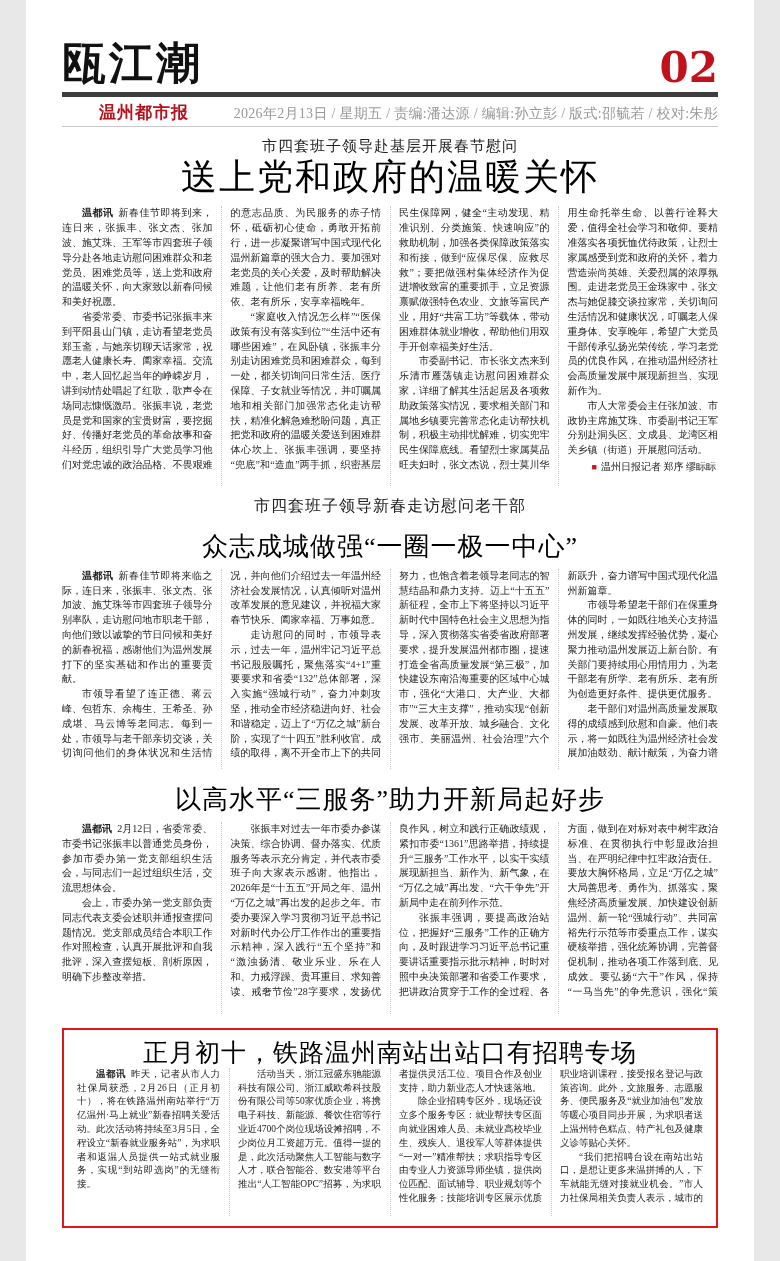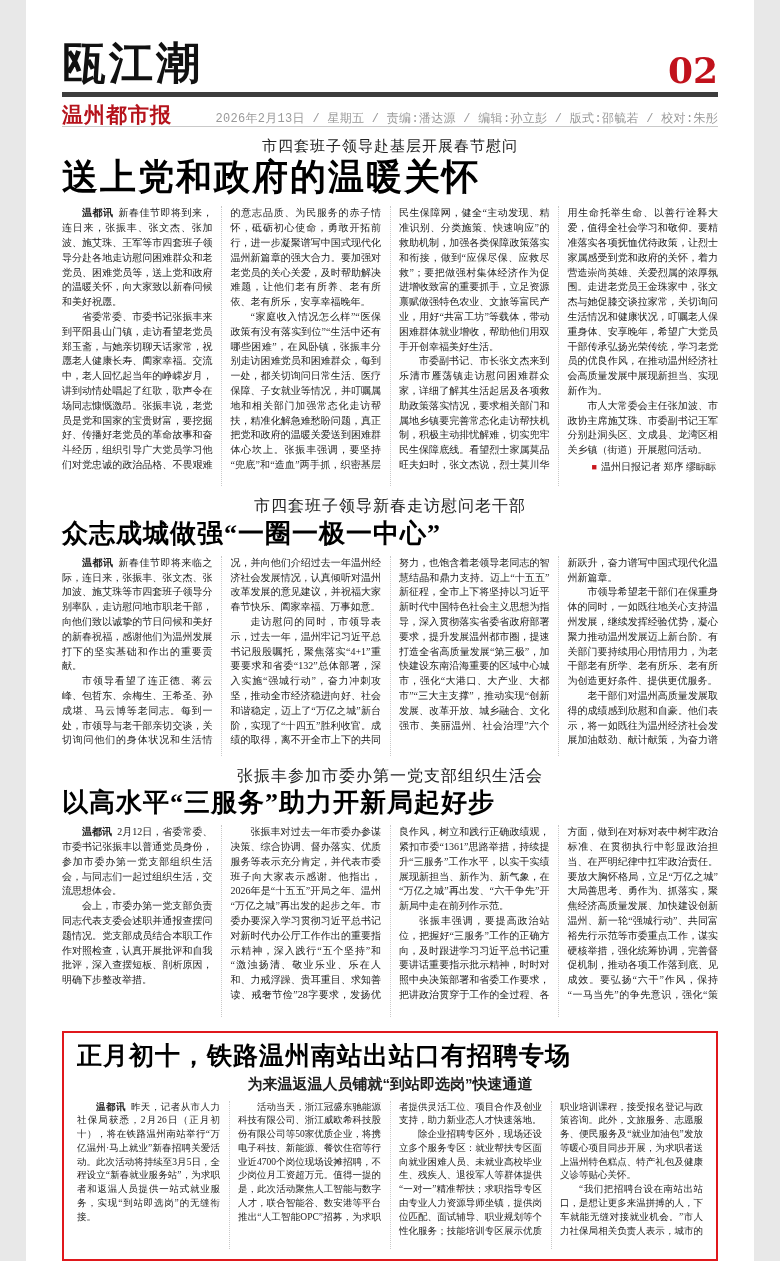--- a/index.html
+++ b/index.html
@@ -5,34 +5,34 @@
   * { margin:0; padding:0; box-sizing:border-box; }
   html,body { background:#e8e8e8; }
   .page {
     width:728px; height:1261px; margin:0 auto; background:#ffffff;
     padding:36px 36px 17px; overflow:hidden; position:relative;
     font-family:"Liberation Serif","DejaVu Serif",serif; color:#1a1a1a;
   }
   
   .mast-row { display:flex; justify-content:space-between; align-items:flex-end; height:50px; }
   .mast-title { font-size:44px; font-weight:bold; letter-spacing:3px; color:#111; line-height:1; }
-  .page-num { font-size:36px; font-weight:bold; color:#c1121c; line-height:0.85; font-family:"DejaVu Serif","Liberation Serif",serif; }
+  .page-num { font-size:42px; font-weight:bold; color:#c1121c; line-height:0.85; font-family:"DejaVu Serif","Liberation Serif",serif; }
   .mast-bar { height:5px; background:#3d3d3d; margin-top:6px; }
   .mast-sub-row { display:flex; justify-content:space-between; align-items:baseline; margin-top:4px; height:20px; }
-  .mast-sub { font-size:21px; font-weight:bold; color:#b5121b; letter-spacing:1px; }
-  .date-line { font-size:12px; color:#999; font-family:Liberation Mono, monospace; letter-spacing:0.3px; }
+  .mast-sub { font-size:17px; font-weight:bold; color:#b5121b; letter-spacing:1px;margin-left:37px; }
+  .date-line { font-size:14px; color:#999; font-family:Liberation Serif, serif; letter-spacing:0.3px; }
   .thin-rule { border-top:1px solid #c9c9c9; margin-top:5px; }
   
   .article { margin-top:10px; }
   .kicker { text-align:center; font-family:"Liberation Sans","DejaVu Sans",sans-serif; color:#222; }
   .kicker-lg { font-size:15px; letter-spacing:1px; line-height:1.2; }
   .kicker-sm { font-size:16px; letter-spacing:1px; line-height:1.2; }
-  .headline { text-align:left; font-weight:bold; color:#000; }
+  .headline { text-align:center; font-weight:normal; color:#000; }
   .headline-xl { font-size:36px; line-height:1.15; letter-spacing:2px; margin:2px 0 8px; }
-  .headline-lg { font-size:26px; line-height:1.2; letter-spacing:1px; margin:2px 0 7px; }
+  .headline-lg { font-size:26px; line-height:1.2; letter-spacing:1px; margin:15px 0 7px; }
   .cols {
     column-gap:18px; column-count:4; column-rule:1px dotted #c8c8c8; column-fill:balance;
     font-size:10px; line-height:1.48; text-align:justify; color:#222; overflow:hidden;
   }
   .cols-a1 { height:280px; }
   .cols-a2 { height:200px; }
   .cols-a3 { height:192px; }
   .para { text-indent:2em; margin:0; }
   .para .lead { font-weight:bold; margin-right:5px; }
   .para.byline { text-indent:0; text-align:right; font-weight:normal; padding-right:2px; margin-top:2px; }
@@ -82,33 +82,31 @@
         <p class="para"><b class="lead">温都讯</b>新春佳节即将来临之际，连日来，张振丰、张文杰、张加波、施艾珠等市四套班子领导分别率队，走访慰问地市职老干部，向他们致以诚挚的节日问候和美好的新春祝福，感谢他们为温州发展打下的坚实基础和作出的重要贡献。</p>
         <p class="para">市领导看望了连正德、蒋云峰、包哲东、余梅生、王希圣、孙成堪、马云博等老同志。每到一处，市领导与老干部亲切交谈，关切询问他们的身体状况和生活情况，并向他们介绍过去一年温州经济社会发展情况，认真倾听对温州改革发展的意见建议，并祝福大家春节快乐、阖家幸福、万事如意。</p>
         <p class="para">走访慰问的同时，市领导表示，过去一年，温州牢记习近平总书记殷殷嘱托，聚焦落实“4+1”重要要求和省委“132”总体部署，深入实施“强城行动”，奋力冲刺攻坚，推动全市经济稳进向好、社会和谐稳定，迈上了“万亿之城”新台阶，实现了“十四五”胜利收官。成绩的取得，离不开全市上下的共同努力，也饱含着老领导老同志的智慧结晶和鼎力支持。迈上“十五五”新征程，全市上下将坚持以习近平新时代中国特色社会主义思想为指导，深入贯彻落实省委省政府部署要求，提升发展温州都市圈，提速打造全省高质量发展“第三极”，加快建设东南沿海重要的区域中心城市，强化“大港口、大产业、大都市”“三大主支撑”，推动实现“创新发展、改革开放、城乡融合、文化强市、美丽温州、社会治理”六个新跃升，奋力谱写中国式现代化温州新篇章。</p>
         <p class="para">市领导希望老干部们在保重身体的同时，一如既往地关心支持温州发展，继续发挥经验优势，凝心聚力推动温州发展迈上新台阶。有关部门要持续用心用情用力，为老干部老有所学、老有所乐、老有所为创造更好条件、提供更优服务。</p>
         <p class="para">老干部们对温州高质量发展取得的成绩感到欣慰和自豪。他们表示，将一如既往为温州经济社会发展加油鼓劲、献计献策，为奋力谱写中国式现代化温州新篇章贡献更多智慧和力量。</p>
         <p class="para byline"><span class="mark">■</span>温州日报记者 杨世朋</p>
       </div>
   </section>
 
   <section class="article">
-    <div class="kicker kicker-sm">张振丰参加市委办第一党支部组织生活会</div>
     <h1 class="headline headline-lg">以高水平“三服务”助力开新局起好步</h1>
     <div class="cols cols-a3">
         <p class="para"><b class="lead">温都讯</b>2月12日，省委常委、市委书记张振丰以普通党员身份，参加市委办第一党支部组织生活会，与同志们一起过组织生活，交流思想体会。</p>
         <p class="para">会上，市委办第一党支部负责同志代表支委会述职并通报查摆问题情况。党支部成员结合本职工作作对照检查，认真开展批评和自我批评，深入查摆短板、剖析原因，明确下步整改举措。</p>
         <p class="para">张振丰对过去一年市委办参谋决策、综合协调、督办落实、优质服务等表示充分肯定，并代表市委班子向大家表示感谢。他指出，2026年是“十五五”开局之年、温州“万亿之城”再出发的起步之年。市委办要深入学习贯彻习近平总书记对新时代办公厅工作作出的重要指示精神，深入践行“五个坚持”和“激浊扬清、敬业乐业、乐在人和、力戒浮躁、贵耳重目、求知善读、戒奢节俭”28字要求，发扬优良作风，树立和践行正确政绩观，紧扣市委“1361”思路举措，持续提升“三服务”工作水平，以实干实绩展现新担当、新作为、新气象，在“万亿之城”再出发、“六干争先”开新局中走在前列作示范。</p>
         <p class="para">张振丰强调，要提高政治站位，把握好“三服务”工作的正确方向，及时跟进学习习近平总书记重要讲话重要指示批示精神，时时对照中央决策部署和省委工作要求，把讲政治贯穿于工作的全过程、各方面，做到在对标对表中树牢政治标准、在贯彻执行中彰显政治担当、在严明纪律中扛牢政治责任。要放大胸怀格局，立足“万亿之城”大局善思考、勇作为、抓落实，聚焦经济高质量发展、加快建设创新温州、新一轮“强城行动”、共同富裕先行示范等市委重点工作，谋实硬核举措，强化统筹协调，完善督促机制，推动各项工作落到底、见成效。要弘扬“六干”作风，保持“一马当先”的争先意识，强化“策马扬鞭”的干事担当，增强“秣马厉兵”的本领能力，把高标准、严要求体现在每一项工作中，用心谋事、潜心干事、恒心成事，奋力开创党办“三服务”工作新局面。</p>
       </div>
   </section>
 
   <section class="article red-box">
     <h1 class="headline headline-box">正月初十，铁路温州南站出站口有招聘专场</h1>
-    <div class="subhead">为来温返温人员铺就“到站即选岗”快速通道</div>
     <div class="cols cols-a4">
         <p class="para"><b class="lead">温都讯</b>昨天，记者从市人力社保局获悉，2月26日（正月初十），将在铁路温州南站举行“万亿温州·马上就业”新春招聘关爱活动。此次活动将持续至3月5日，全程设立“新春就业服务站”，为求职者和返温人员提供一站式就业服务，实现“到站即选岗”的无缝衔接。</p>
         <p class="para">活动当天，浙江冠盛东驰能源科技有限公司、浙江威欧希科技股份有限公司等50家优质企业，将携电子科技、新能源、餐饮住宿等行业近4700个岗位现场设摊招聘，不少岗位月工资超万元。值得一提的是，此次活动聚焦人工智能与数字人才，联合智能谷、数安港等平台推出“人工智能OPC”招募，为求职者提供灵活工位、项目合作及创业支持，助力新业态人才快速落地。</p>
         <p class="para">除企业招聘专区外，现场还设立多个服务专区：就业帮扶专区面向就业困难人员、未就业高校毕业生、残疾人、退役军人等群体提供“一对一”精准帮扶；求职指导专区由专业人力资源导师坐镇，提供岗位匹配、面试辅导、职业规划等个性化服务；技能培训专区展示优质职业培训课程，接受报名登记与政策咨询。此外，文旅服务、志愿服务、便民服务及“就业加油包”发放等暖心项目同步开展，为求职者送上温州特色糕点、特产礼包及健康义诊等贴心关怀。</p>
         <p class="para">“我们把招聘台设在南站出站口，是想让更多来温拼搏的人，下车就能无缝对接就业机会。”市人力社保局相关负责人表示，城市的发展离不开每一个肯拼肯干的身影，全市人社系统将以“开局即冲刺”的状态，为企业和求职者搭建高效对接桥梁，做实做细就业援助、技能提升、权益保障各项工作。</p>
       </div>
   </section>
 
 </div>
 

